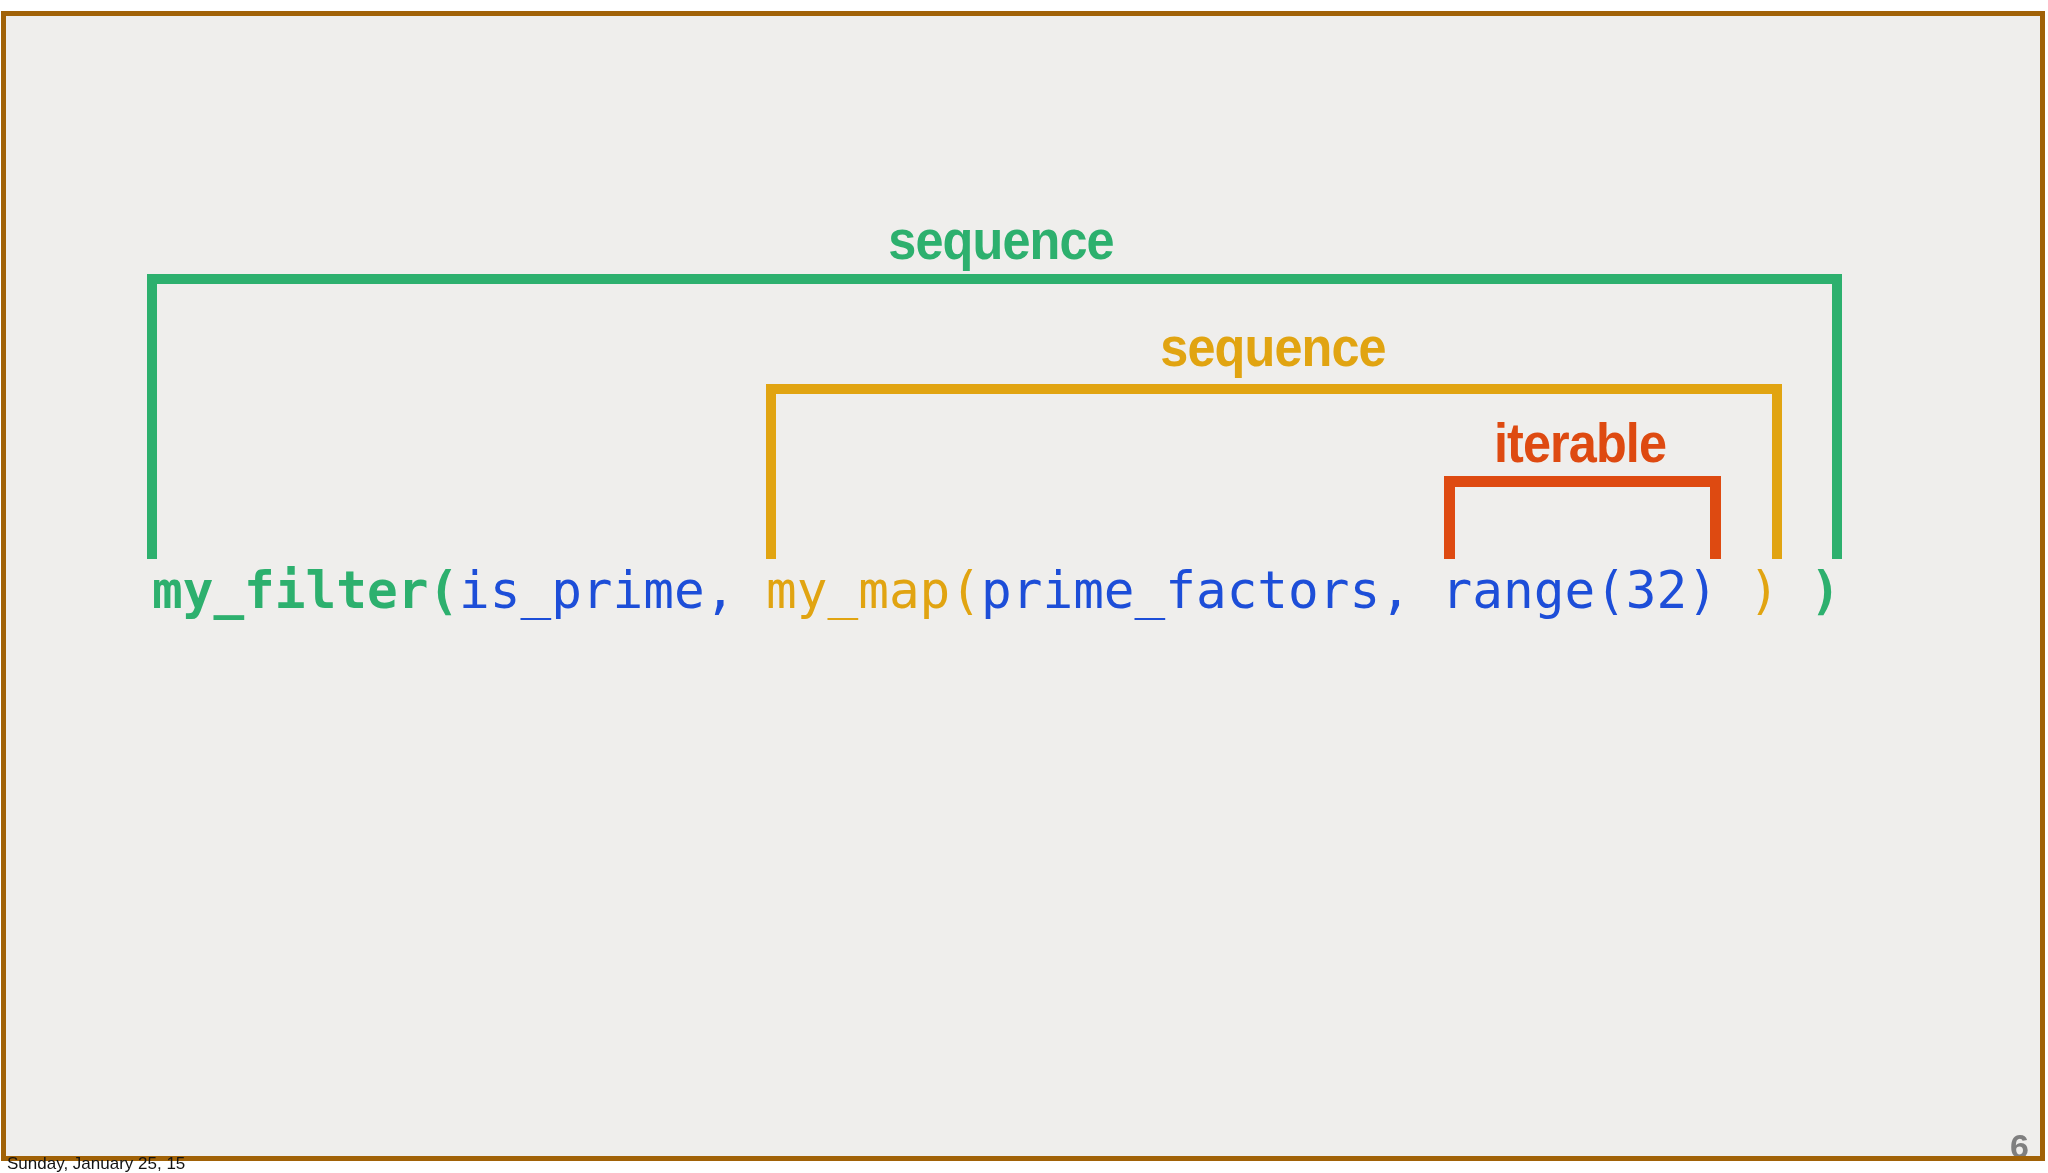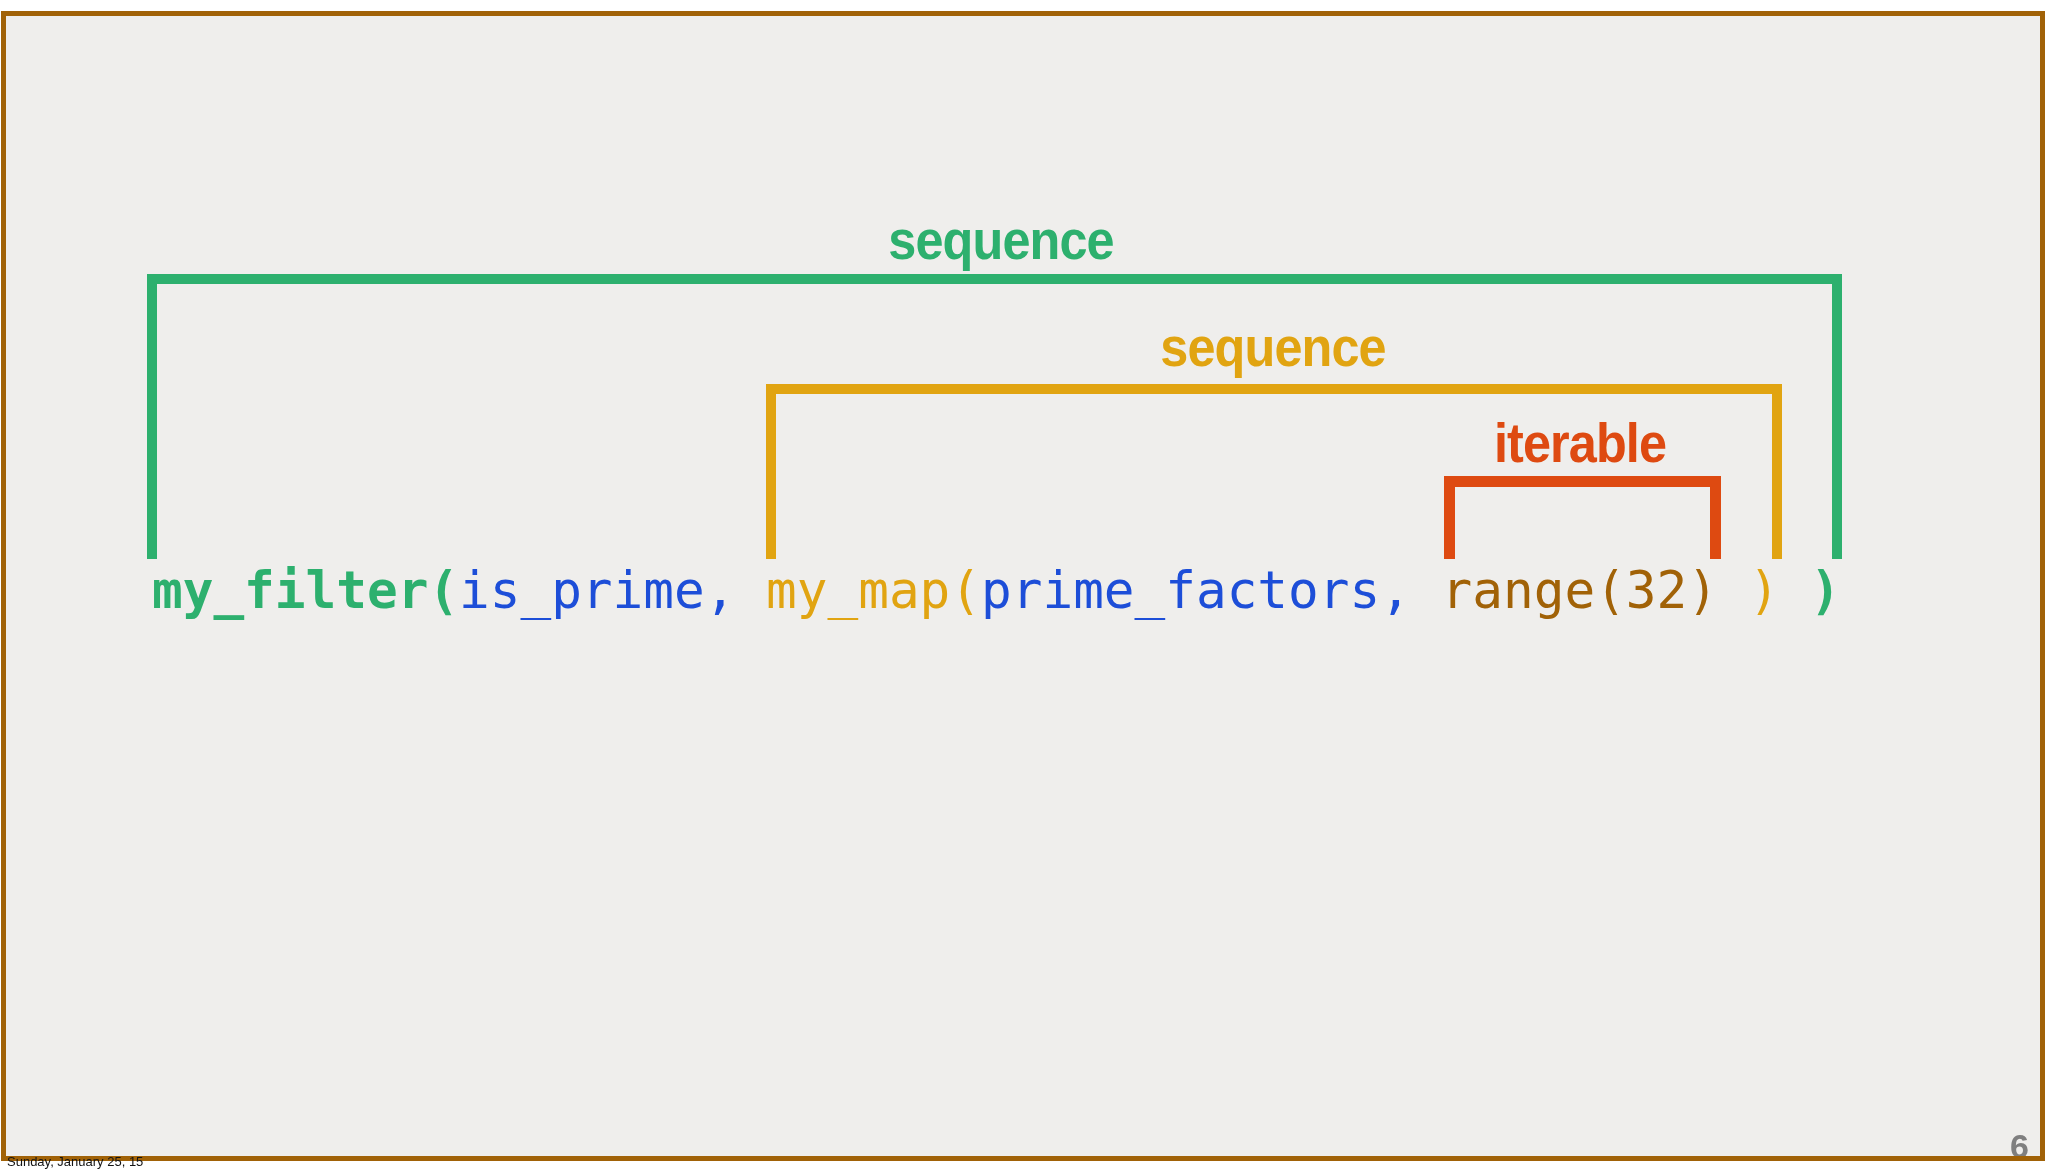--- a/index.html
+++ b/index.html
@@ -45,31 +45,31 @@
   .blabel-iter  { left: 1574px; top: 399px; color: #de4a11; }
 
   .code {
     position: absolute; left: 146px; top: 549px;
     font-family: "DejaVu Sans Mono", monospace;
     font-size: 51px; line-height: 1;
     white-space: pre;
   }
   .seg-outer-call, .seg-outer-close { color: #2db06e; font-weight: bold; }
   .seg-inner-call, .seg-inner-close { color: #e1a411; text-align: right; }
-  .seg-iter-call                    { color: #a16207; text-align: right; }
+  .seg-iter-call                    { color: #1d4ed8; text-align: right; }
   .seg-arg                          { color: #1d4ed8; }
 
   .page-number {
     position: absolute; right: 11px; top: 1113px;
     font-size: 34px; font-weight: bold; color: #7f7f7f;
     line-height: 1;
   }
   .footer-date {
     position: absolute; left: 7px; top: 1155px;
-    font-size: 13px; color: #141414;
+    font-size: 17px; color: #141414;
     line-height: 1;
   }
 </style>
 </head>
 <body>
 
 <div class="slide">
 
   <div class="blabel blabel-outer">sequence</div>
   <div class="bracket bracket-outer"></div>

